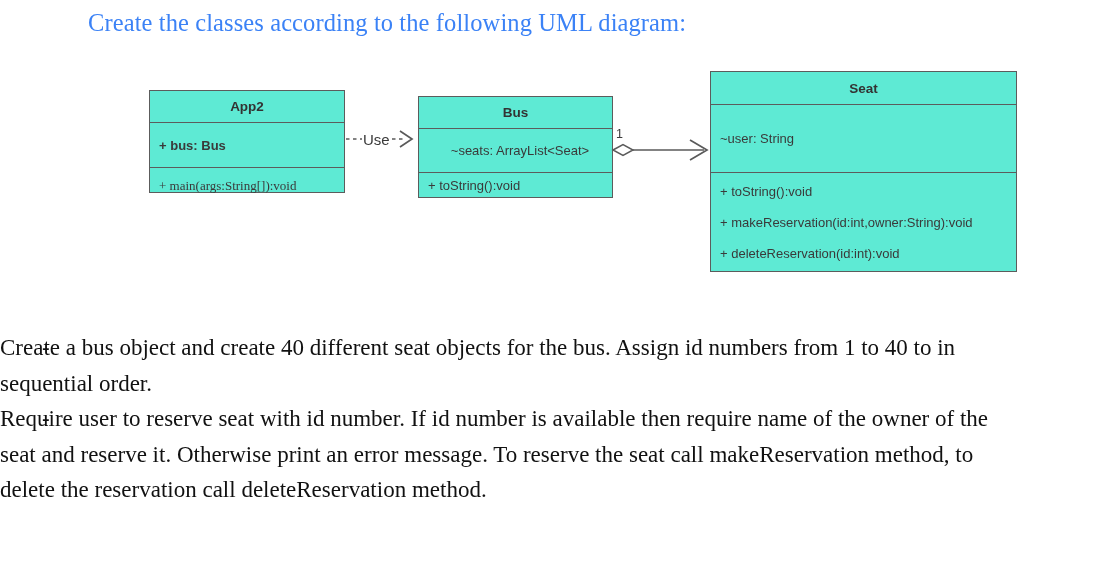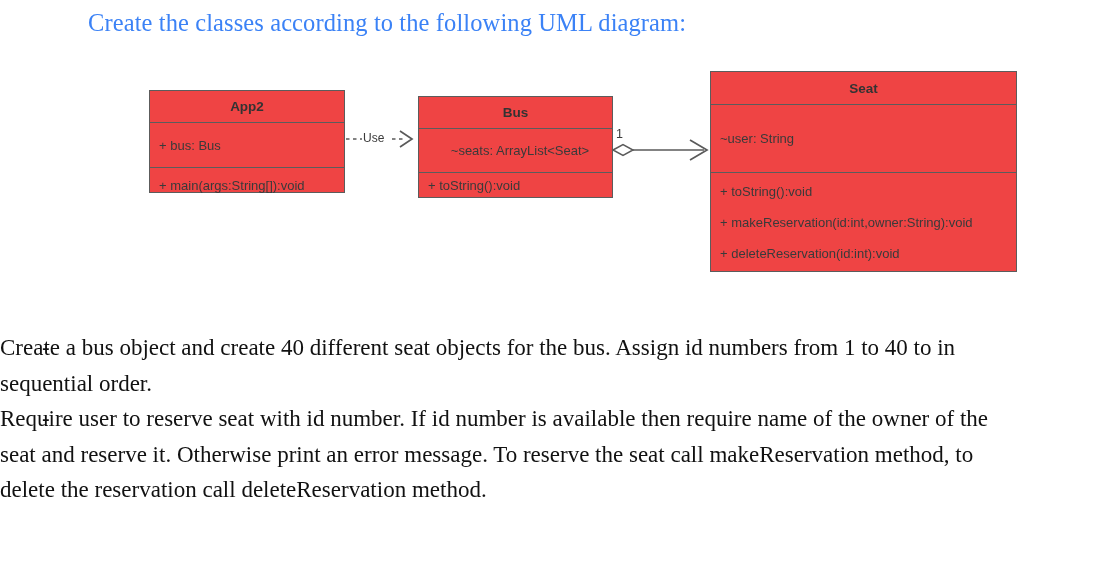--- a/index.html
+++ b/index.html
@@ -36,21 +36,21 @@
     position: absolute;
     left: 0;
     top: 0;
     width: 1094px;
     height: 300px;
   }
   .uml-class {
     position: absolute;
     box-sizing: border-box;
     border: 1.6px solid #5c5c5c;
-    background: #ef4444;
+    background: #5eead4;
     font-family: "Liberation Sans", sans-serif;
     color: #2f2f2f;
   }
   .uml-class .cls-title {
     text-align: center;
     font-weight: bold;
     font-size: 13.5px;
     color: #333333;
     box-sizing: border-box;
     display: flex;
@@ -68,22 +68,22 @@
     font-size: 13px;
     color: #3a3a3a;
     padding-left: 9px;
     line-height: 17px;
     white-space: nowrap;
   }
 
   
   #class-app2 { left: 149px; top: 90px; width: 196px; height: 103px; }
   #class-app2 .cls-title   { height: 31px; }
-  #class-app2 .sec-attrs   { height: 45px; }
-  #class-app2 .sec-methods { height: 36px; }
+  #class-app2 .sec-attrs   { height: 45px; font-weight: bold; }
+  #class-app2 .sec-methods { height: 36px; font-family: Liberation Serif, serif; }
 
   
   #class-bus { left: 418px; top: 96px; width: 195px; height: 102px; }
   #class-bus .cls-title   { height: 31px; }
   #class-bus .sec-attrs   { height: 44px; text-align: center; }
   #class-bus .sec-methods { height: 26px; }
 
   
   #class-seat { left: 710px; top: 71px; width: 307px; height: 201px; }
   #class-seat .cls-title   { height: 32px; }
@@ -98,21 +98,21 @@
     left: 0;
     top: 0;
     width: 1094px;
     height: 300px;
     overflow: visible;
     pointer-events: none;
   }
   .conn-label {
     position: absolute;
     font-family: "Liberation Sans", sans-serif;
-    font-size: 12px;
+    font-size: 15px;
     color: #3a3a3a;
     white-space: nowrap;
   }
   #use-label { left: 363px; top: 131px; }
   #mult-label-1 { left: 616px; top: 127px; font-size: 12.5px; }
 
   
   .task-list {
     position: absolute;
     left: 0;

